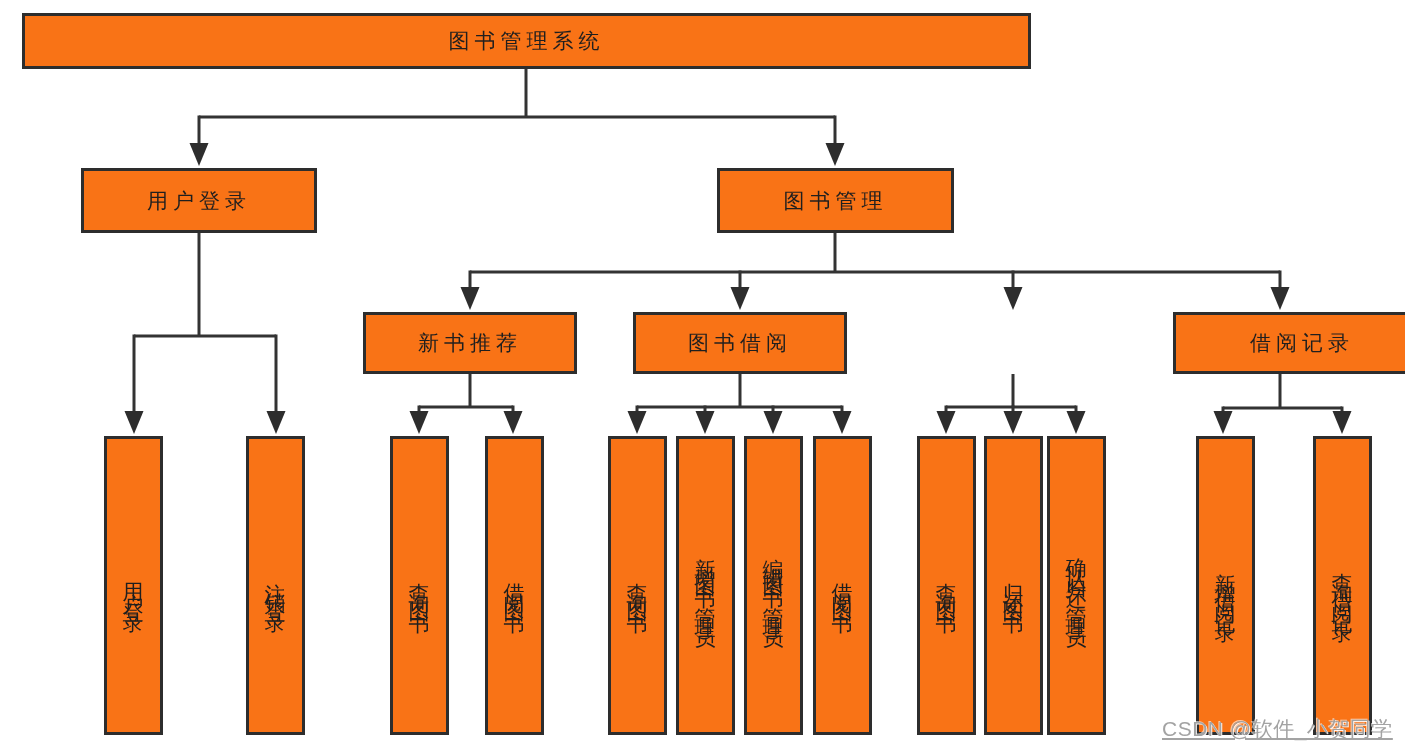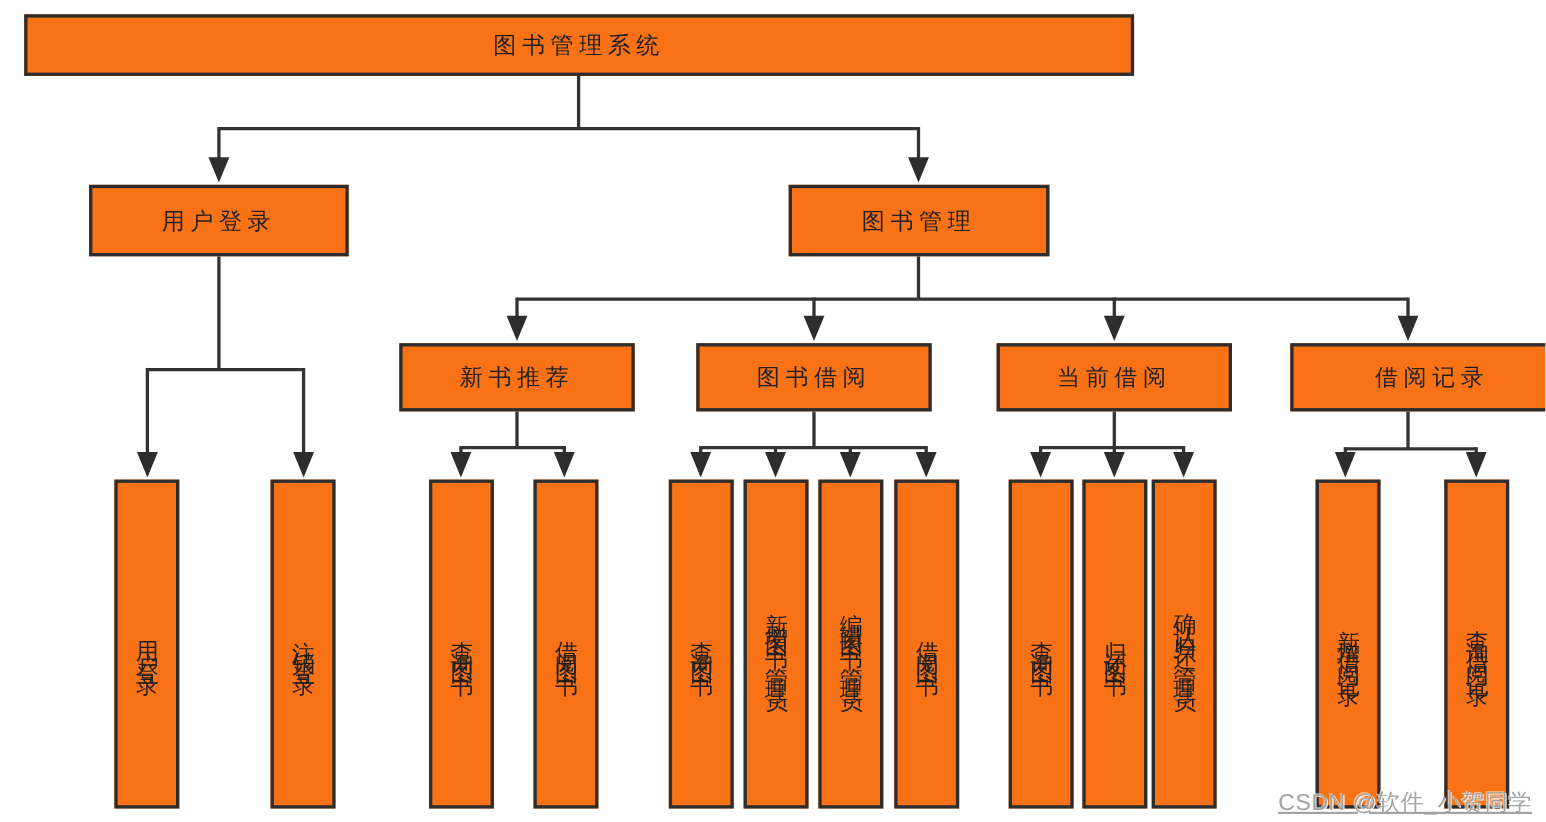--- a/index.html
+++ b/index.html
@@ -140,23 +140,20 @@
   <div class="node hbox" style="left:717px;top:168px;width:237px;height:65px">
     <span>图书管理</span>
   </div>
 
   <div class="node hbox" style="left:363px;top:312px;width:214px;height:62px">
     <span>新书推荐</span>
   </div>
   <div class="node hbox" style="left:633px;top:312px;width:214px;height:62px">
     <span>图书借阅</span>
   </div>
-  <div class="node hbox" style="left:906px;top:312px;width:214px;height:62px">
-    <span>当前借阅</span>
-  </div>
   <div class="node hbox" style="left:1173px;top:312px;width:258px;height:62px">
     <span>借阅记录</span>
   </div>
 
   <div class="node vbox" style="left:104px;top:436px;width:59px;height:299px">
     <span>用户登录</span>
   </div>
   <div class="node vbox" style="left:246px;top:436px;width:59px;height:299px">
     <span>注销登录</span>
   </div>

